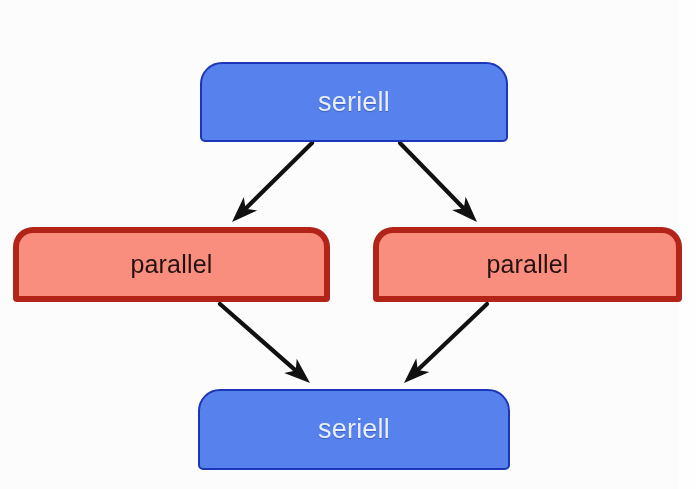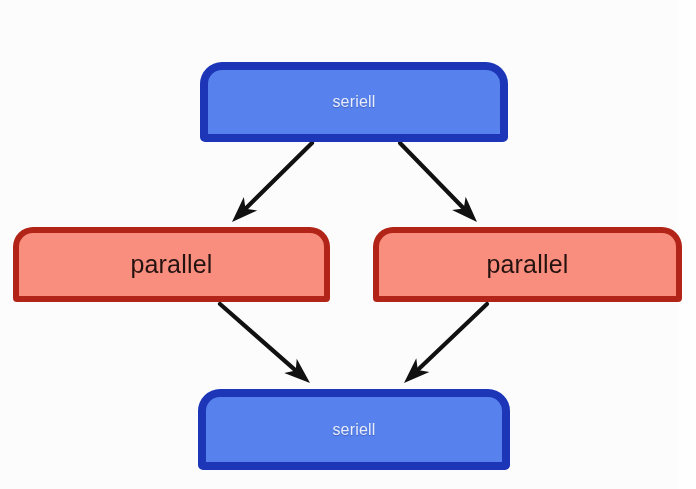--- a/index.html
+++ b/index.html
@@ -44,24 +44,24 @@
     text-align: center;
     line-height: 1;
     letter-spacing: 0.2px;
   }
   .node-label {
     display: block;
     white-space: nowrap;
   }
   .node-seriell {
     background: #5782ee;
-    border: 8px solid #0f172a;
+    border: 2px solid #0f172a;
     border-radius: 22px 22px 5px 5px;
     color: #e8eefc;
-    font-size: 16px;
+    font-size: 27px;
     text-shadow: 0 1px 1px rgba(20,30,90,0.35);
   }
   .node-parallel {
     background: #fa8e7e;
     border: 6px solid #b22418;
     border-radius: 20px 20px 4px 4px;
     color: #241210;
     font-size: 25px;
   }
 </style>

